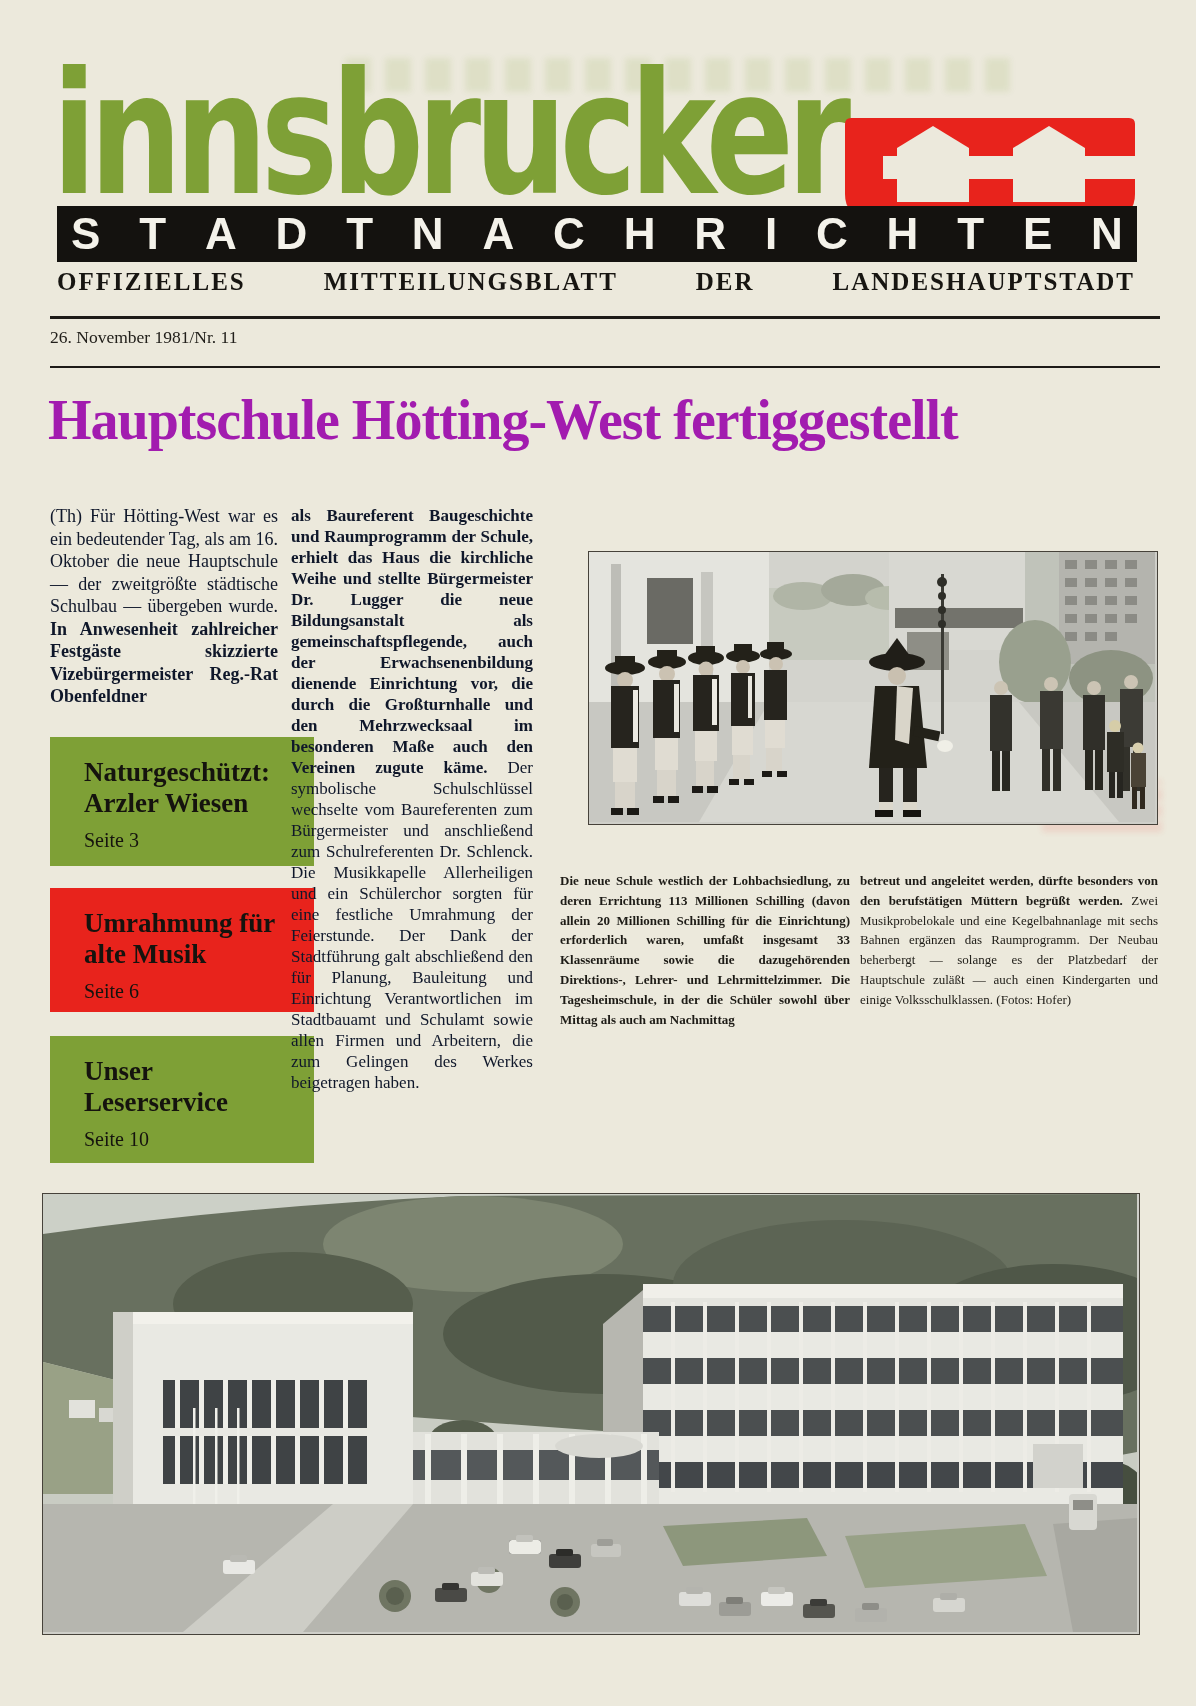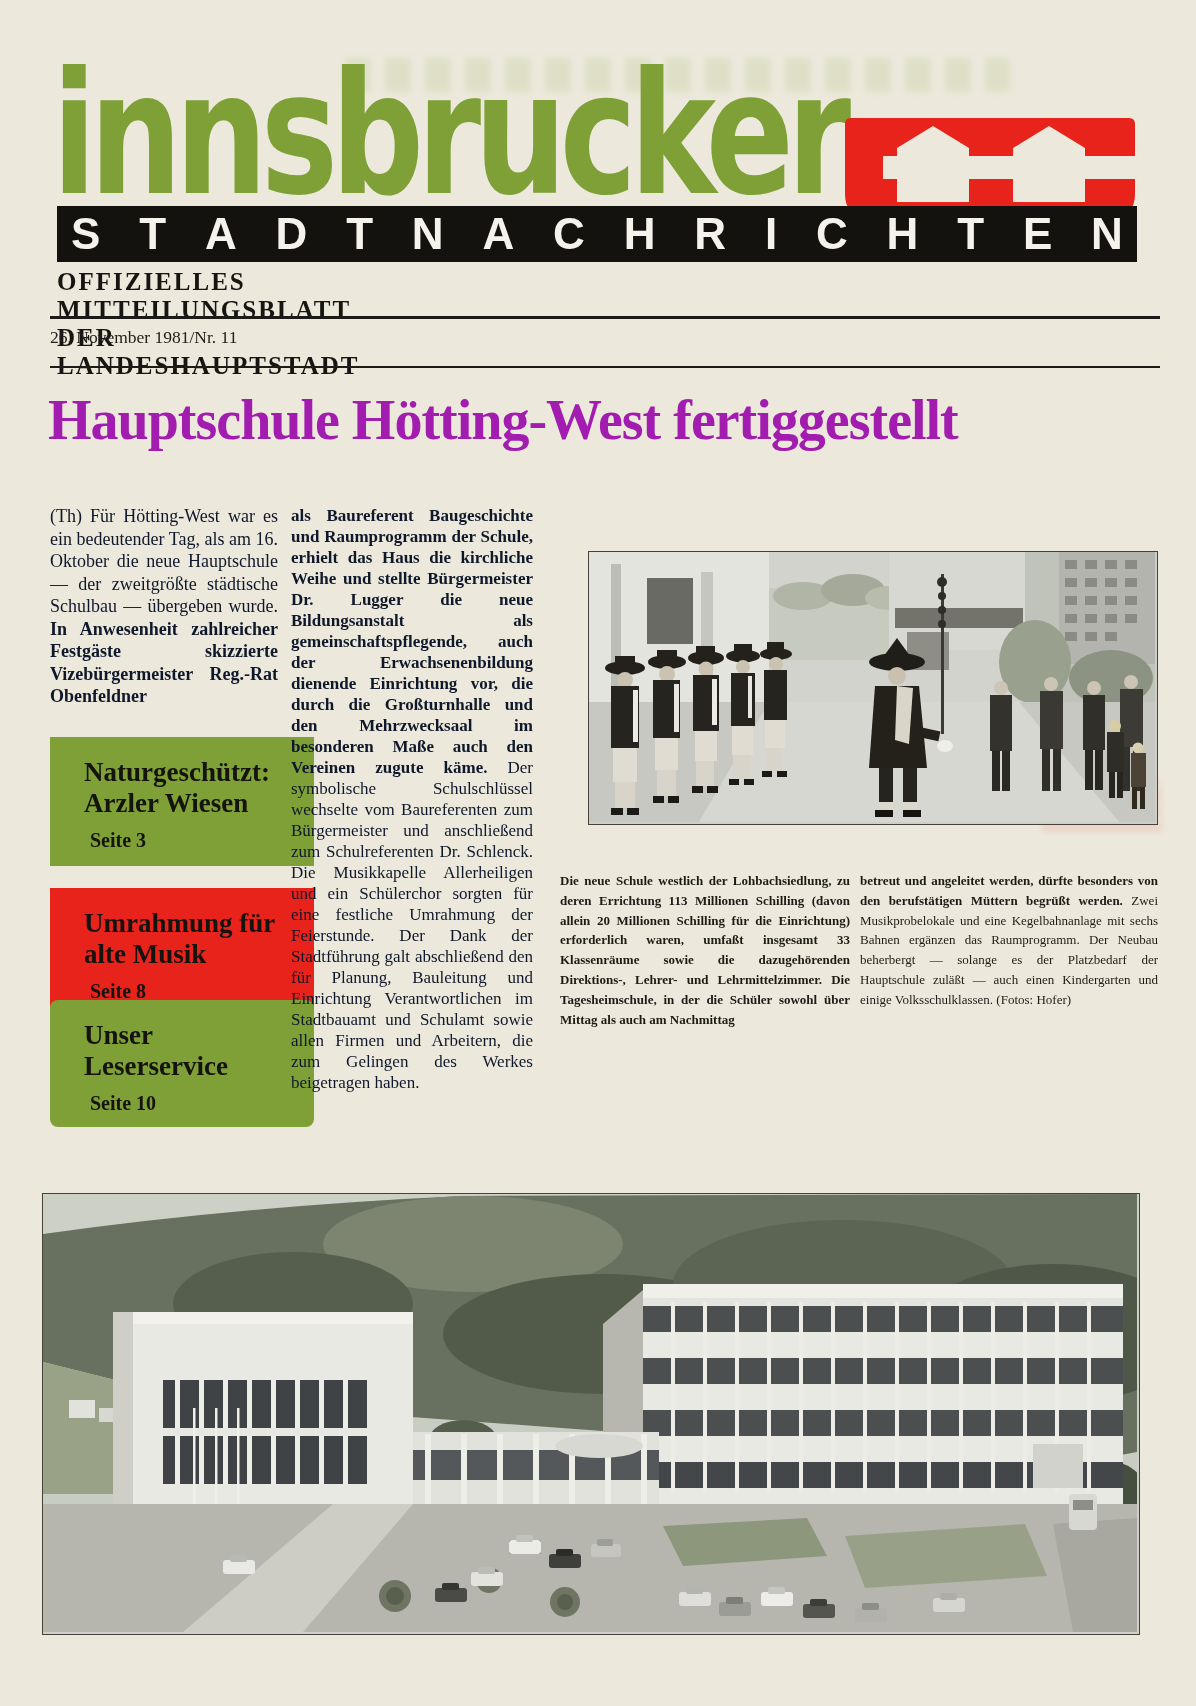--- a/index.html
+++ b/index.html
@@ -48,26 +48,26 @@
   .col2{left:291px;top:505px;width:242px;line-height:21px;font-size:17px;}
   .capcol{font-size:13px;line-height:19.8px;text-align:justify;color:#1d1b16;}
   .col3{left:560px;top:858px;width:290px;}
   .col4{left:860px;top:858px;width:298px;}
   
   .teaser{
     left:50px;width:264px;box-sizing:border-box;padding:20px 10px 0 34px;
     color:#15130e;
   }
   .teaser .t-line{font-weight:bold;font-size:27px;line-height:31px;}
-  .teaser .t-page{font-weight:bold;font-size:20px;margin-top:10px;margin-left:6px;}
+  .teaser .t-page{font-weight:normal;font-size:20px;margin-top:10px;}
   .teaser-green{background:#7ea036;}
   .teaser-red{background:#e8231c;}
   .box1{top:737px;height:129px;}
   .box2{top:888px;height:124px;}
-  .box3{top:1000px;height:127px;border-radius:8px;}
+  .box3{top:1036px;height:127px;}
   
   .photo{border:1px solid #46423a;background:#cfcfc9;}
   .photo1{left:588px;top:551px;width:568px;height:272px;}
   .photo2{left:42px;top:1193px;width:1096px;height:440px;}
   .photo svg{display:block;}
   
   .bleed{filter:blur(3px);opacity:.8;pointer-events:none;}
   .bleed-green{
     left:345px;top:58px;width:665px;height:34px;
     background:repeating-linear-gradient(90deg, rgba(126,160,54,.16) 0 26px, rgba(126,160,54,0) 26px 40px);
@@ -108,21 +108,21 @@
       <span>H</span>
       <span>R</span>
       <span>I</span>
       <span>C</span>
       <span>H</span>
       <span>T</span>
       <span>E</span>
       <span>N</span>
     </div>
 
-  <div class="abs subtitle-line" style="display: flex; justify-content: space-between; flex-direction: column;">
+  <div class="abs subtitle-line" style="display: flex; justify-content: space-between;">
       <span>OFFIZIELLES</span>
       <span>MITTEILUNGSBLATT</span>
       <span>DER</span>
       <span>LANDESHAUPTSTADT</span>
     </div>
 
   <div class="abs rule rule-a"></div>
 
   <div class="abs dateline">
     <span>26. November 1981/Nr. 11</span>
@@ -137,21 +137,21 @@
   </div>
 
   <div class="abs teaser teaser-green box1">
     <div class="t-line">Naturgeschützt:</div>
     <div class="t-line">Arzler Wiesen</div>
     <div class="t-page">Seite 3</div>
   </div>
   <div class="abs teaser teaser-red box2">
     <div class="t-line">Umrahmung für</div>
     <div class="t-line">alte Musik</div>
-    <div class="t-page">Seite 8</div>
+    <div class="t-page">Seite 6</div>
   </div>
   <div class="abs teaser teaser-green box3">
     <div class="t-line">Unser</div>
     <div class="t-line">Leserservice</div>
     <div class="t-page">Seite 10</div>
   </div>
 
   <div class="abs bodycol col2">
     <p><span class="b">als Baureferent Baugeschichte und Raumprogramm der Schule, erhielt das Haus die kirchliche Weihe und stellte Bürgermeister Dr. Lugger die neue Bildungsanstalt als gemeinschaftspflegende, auch der Erwachsenenbildung dienende Einrichtung vor, die durch die Großturnhalle und den Mehrzwecksaal im besonderen Maße auch den Vereinen zugute käme. </span><span>Der symbolische Schulschlüssel wechselte vom Baureferenten zum Bürgermeister und anschließend zum Schulreferenten Dr. Schlenck. Die Musikkapelle Allerheiligen und ein Schülerchor sorgten für eine festliche Umrahmung der Feierstunde. Der Dank der Stadtführung galt abschließend den für Planung, Bauleitung und Einrichtung Verantwortlichen im Stadtbauamt und Schulamt sowie allen Firmen und Arbeitern, die zum Gelingen des Werkes beigetragen haben.</span></p>
   </div>

